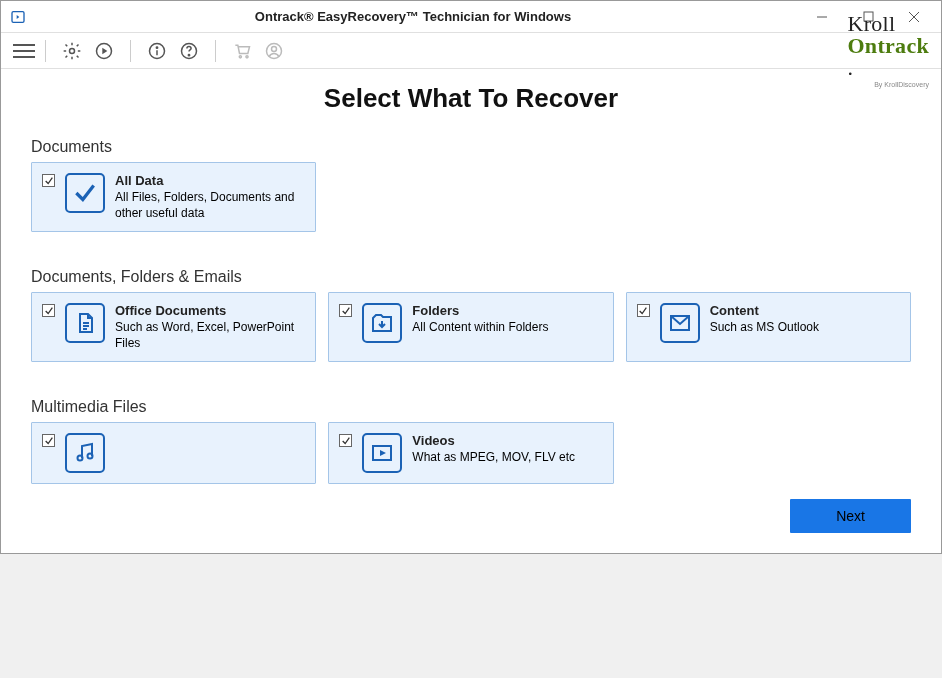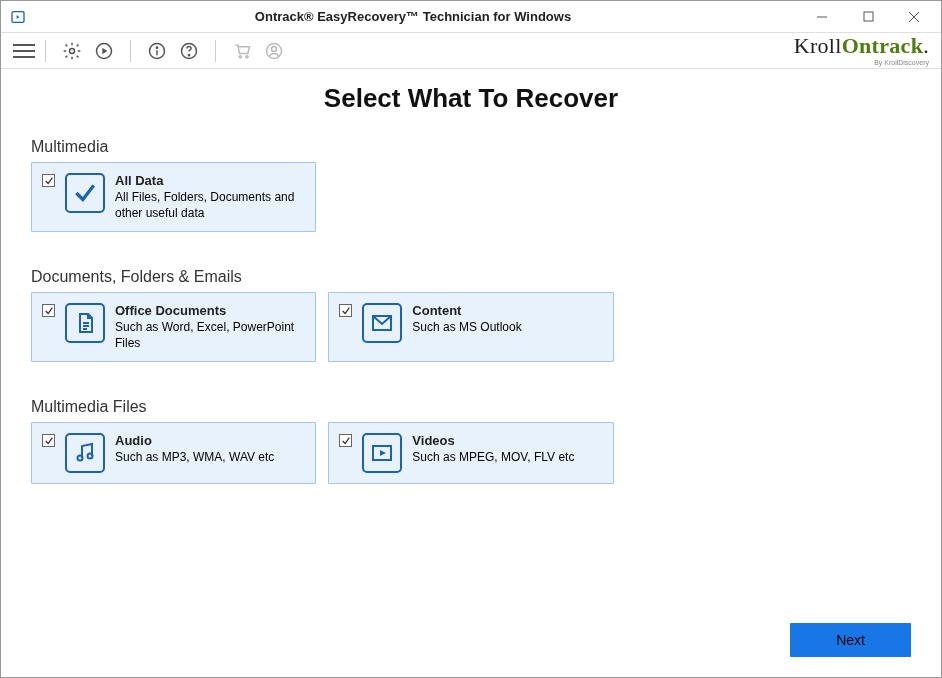--- a/index.html
+++ b/index.html
@@ -1,30 +1,30 @@
 <!DOCTYPE html>
 <html><head>
   <meta charset="utf-8">
   <style>
     * { margin: 0; padding: 0; box-sizing: border-box; }
     body { font-family: "Segoe UI", Arial, sans-serif; background: #f0f0f0; width: 942px; height: 678px; overflow: hidden; }
-    .window { width: 942px; height: 678px; background: #ffffff; border: 1px solid #999; display: flex; flex-direction: column; margin: 0; }
+    .window { width: 942px; height: 554px; background: #ffffff; border: 1px solid #999; display: flex; flex-direction: column; margin: 0; }
     .titlebar { display: flex; align-items: center; height: 32px; padding: 0 4px; background: #fff; border-bottom: 1px solid #e0e0e0; }
     .titlebar .app-icon { width: 18px; height: 18px; margin-left: 4px; display:flex; align-items:center; justify-content:center; color:#1b62b5; }
     .titlebar .title { flex: 1; text-align: center; font-size: 13px; font-weight: 600; color: #222; }
     .title-buttons { display: flex; }
     .title-btn { width: 46px; height: 32px; display: flex; align-items: center; justify-content: center; color: #555; cursor: default; }
     .toolbar { display: flex; align-items: center; height: 36px; padding: 0 12px; background: #fff; border-bottom: 1px solid #e0e0e0; }
     .hamburger { width: 22px; display:flex; flex-direction:column; gap:4px; cursor:default; padding: 4px 0;}
     .hamburger div { height:2px; background:#555; }
     .divider { width:1px; height:22px; background:#ccc; margin: 0 10px; }
     .tool-icon { width:22px; height:22px; display:flex; align-items:center; justify-content:center; color:#555; margin: 0 5px; cursor:default;}
     .toolbar .spacer { flex:1; }
     .brand { font-family: Georgia, "Times New Roman", serif; font-size: 22px; font-weight: normal; letter-spacing: 0.3px; display:flex; flex-direction:column; align-items:flex-end; line-height:1;}
-    .brand .main { display:flex; align-items:baseline;}
+    .brand .main { display:flex; align-items:baseline;flex-direction:column;}
     .brand .k { color:#222; }
     .brand .o { color:#4d7c0f; font-weight:600;}
     .brand .dot { color:#222; }
     .brand .sub { font-size:7px; color:#888; letter-spacing:0; font-family:"Segoe UI",Arial,sans-serif; margin-top:2px;}
     .content { flex:1; padding: 14px 30px 0 30px; overflow:hidden;}
     .page-title { text-align:center; font-size:26px; font-weight:700; color:#111; margin-bottom: 24px;}
     .section-title { font-size:16px; color:#333; margin-bottom: 6px; font-weight:400;}
     .cards-row { display:grid; grid-template-columns: repeat(3, 1fr); gap: 12px; margin-bottom: 36px;}
     .cards-row.single { grid-template-columns: 1fr 1fr 1fr;}
     .card { border:1px solid #a4c5e8; background:#e8f2fd; border-radius:1px; padding:10px; display:flex; gap:10px; min-height:62px; cursor:default;}
@@ -128,21 +128,21 @@
           <span class="o">Ontrack</span>
           <span class="dot">.</span>
       </div>
       <span class="sub">By KrollDiscovery</span>
     </div>
   </div>
 
   <div class="content">
     <h1 class="page-title">Select What To Recover</h1>
 
-    <div class="section-title">Multimedia</div>
+    <div class="section-title">Documents</div>
     <div class="cards-row single">
       <div class="card">
         <div class="check-wrap">
             <div class="check">
               <svg viewBox="0 0 12 12">
                 <path d="M2 6l3 3 5-7" stroke="#333" stroke-width="1.5" fill="none"></path>
               </svg>
             </div>
           </div>
         <div class="card-icon">
@@ -186,20 +186,39 @@
       <div class="card">
         <div class="check-wrap">
             <div class="check">
               <svg viewBox="0 0 12 12">
                 <path d="M2 6l3 3 5-7" stroke="#333" stroke-width="1.5" fill="none"></path>
               </svg>
             </div>
           </div>
         <div class="card-icon">
           <svg viewBox="0 0 24 24" width="24" height="24" stroke="currentColor" stroke-width="2" fill="none">
+              <path d="M3 7l3-3h5l2 2h8v14H3z"></path>
+              <path d="M12 10v6M9 13l3 3 3-3"></path>
+            </svg>
+        </div>
+        <div class="card-text">
+          <div class="card-title">Folders</div>
+          <div class="card-desc">All Content within Folders</div>
+        </div>
+      </div>
+      <div class="card">
+        <div class="check-wrap">
+            <div class="check">
+              <svg viewBox="0 0 12 12">
+                <path d="M2 6l3 3 5-7" stroke="#333" stroke-width="1.5" fill="none"></path>
+              </svg>
+            </div>
+          </div>
+        <div class="card-icon">
+          <svg viewBox="0 0 24 24" width="24" height="24" stroke="currentColor" stroke-width="2" fill="none">
               <rect x="3" y="5" width="18" height="14"></rect>
               <path d="M3 5l9 8 9-8"></path>
             </svg>
         </div>
         <div class="card-text">
           <div class="card-title">Content</div>
           <div class="card-desc">Such as MS Outlook</div>
         </div>
       </div>
     </div>
@@ -214,42 +233,38 @@
               </svg>
             </div>
           </div>
         <div class="card-icon">
           <svg viewBox="0 0 24 24" width="24" height="24" stroke="currentColor" stroke-width="2" fill="none">
               <path d="M9 17V5l10-2v12"></path>
               <circle cx="7" cy="17" r="2.5"></circle>
               <circle cx="17" cy="15" r="2.5"></circle>
             </svg>
         </div>
-        <div class="card-text">
-          <div class="card-title">Audio</div>
-          <div class="card-desc">Such as MP3, WMA, WAV etc</div>
-        </div>
       </div>
       <div class="card">
         <div class="check-wrap">
             <div class="check">
               <svg viewBox="0 0 12 12">
                 <path d="M2 6l3 3 5-7" stroke="#333" stroke-width="1.5" fill="none"></path>
               </svg>
             </div>
           </div>
         <div class="card-icon">
           <svg viewBox="0 0 24 24" width="24" height="24" stroke="currentColor" stroke-width="2" fill="none">
               <rect x="3" y="5" width="18" height="14"></rect>
               <path d="M10 9l6 3-6 3z" fill="currentColor" stroke="none"></path>
             </svg>
         </div>
         <div class="card-text">
           <div class="card-title">Videos</div>
-          <div class="card-desc">Such as MPEG, MOV, FLV etc</div>
+          <div class="card-desc">What as MPEG, MOV, FLV etc</div>
         </div>
       </div>
     </div>
   </div>
 
   <div class="footer">
     <button class="next-btn">Next</button>
   </div>
 </div>
 

